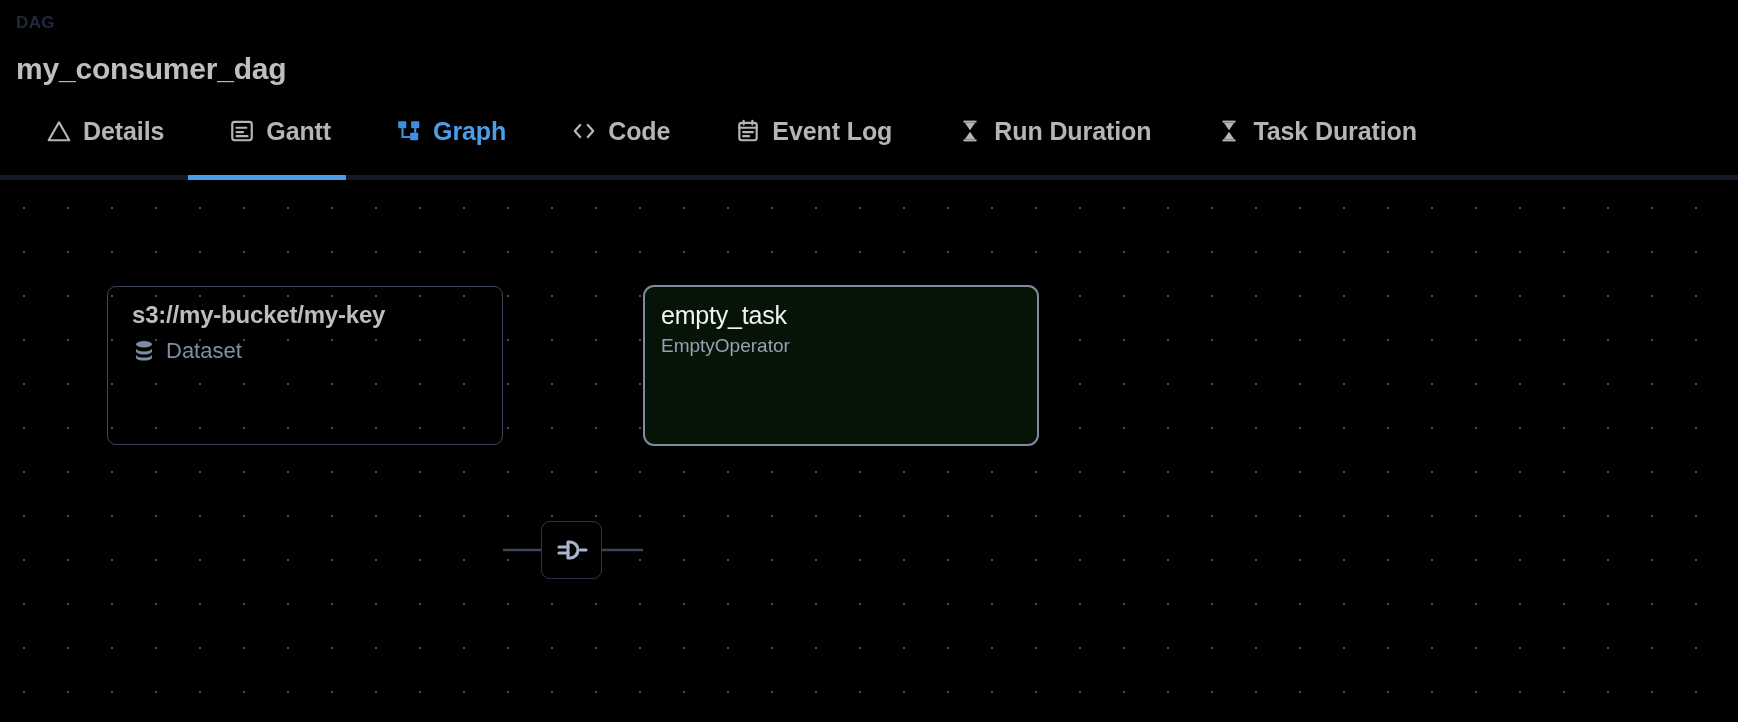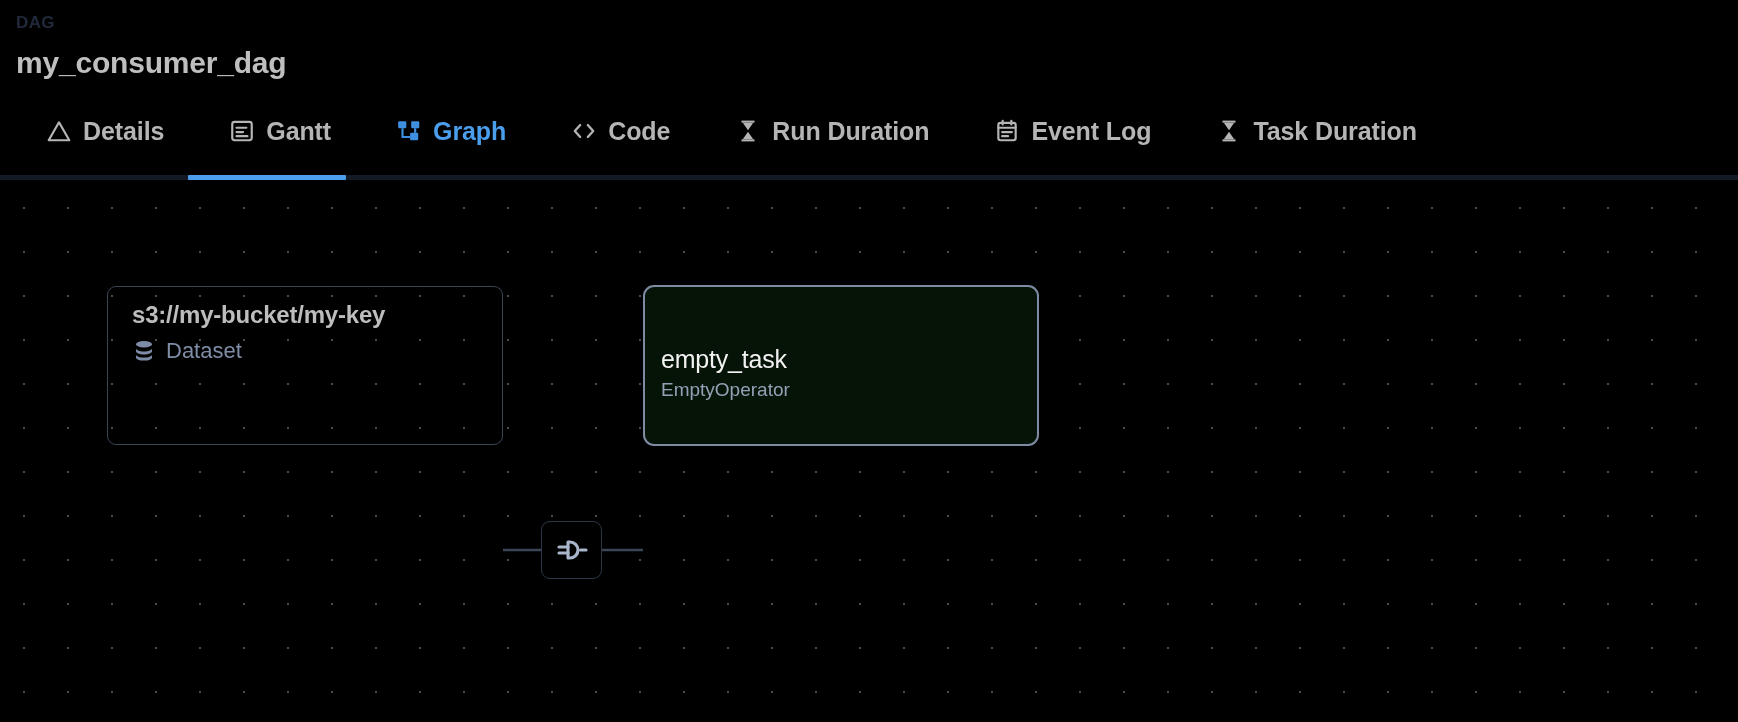--- a/index.html
+++ b/index.html
@@ -39,21 +39,21 @@
     letter-spacing: 0.4px;
     color: #20293a;
     line-height: 1.1;
   }
 
   .header-title {
     font-size: 30px;
     font-weight: bold;
     color: #bfbfbf;
     line-height: 1.3;
-    margin-top: 10px;
+    margin-top: 16px;
     letter-spacing: -0.2px;
   }
 
   
   .tabbar-wrap {
     position: relative;
     flex: 0 0 auto;
     height: 90px;
   }
 
@@ -184,21 +184,20 @@
     background: #061408;
     padding: 13px 16px;
     cursor: pointer;
   }
 
   .node-task-title {
     font-size: 25px;
     color: #f2f2f2;
     letter-spacing: -0.2px;
     line-height: 1.2;
-    margin-top: 44px;
   }
 
   .node-task-sub {
     font-size: 19px;
     color: #93a0b5;
     margin-top: 5px;
     line-height: 1.2;
   }
 
   
@@ -264,41 +263,41 @@
           <span class="tab-icon">
             <svg viewBox="0 0 24 24" width="26" height="26" fill="none" stroke="currentColor" stroke-width="2.1" stroke-linecap="round" stroke-linejoin="round">
               <polyline points="8.5,6.5 3.5,12 8.5,17.5"></polyline>
               <polyline points="15.5,6.5 20.5,12 15.5,17.5"></polyline>
             </svg>
           </span>
           <span class="tab-label">Code</span>
         </div>
         <div class="tab">
           <span class="tab-icon">
-            <svg viewBox="0 0 24 24" width="26" height="26" fill="currentColor">
-              <path d="M6 2.4h12v1.9H6z"></path>
-              <path d="M6 19.7h12v1.9H6z"></path>
-              <path d="M7.2 4.3h9.6L12 11.3 7.2 4.3z"></path>
-              <path d="M12 12.7l4.8 7H7.2l4.8-7z"></path>
-            </svg>
-          </span>
-          <span class="tab-label">Run Duration</span>
-        </div>
-        <div class="tab">
-          <span class="tab-icon">
             <svg viewBox="0 0 24 24" width="26" height="26" fill="none" stroke="currentColor" stroke-width="2" stroke-linecap="round" stroke-linejoin="round">
               <rect x="4" y="4.5" width="16" height="16" rx="2"></rect>
               <line x1="8" y1="2.5" x2="8" y2="6"></line>
               <line x1="16" y1="2.5" x2="16" y2="6"></line>
               <line x1="4" y1="9" x2="20" y2="9"></line>
               <line x1="7.5" y1="13" x2="16.5" y2="13"></line>
               <line x1="7.5" y1="16.8" x2="13" y2="16.8"></line>
             </svg>
           </span>
           <span class="tab-label">Event Log</span>
+        </div>
+        <div class="tab">
+          <span class="tab-icon">
+            <svg viewBox="0 0 24 24" width="26" height="26" fill="currentColor">
+              <path d="M6 2.4h12v1.9H6z"></path>
+              <path d="M6 19.7h12v1.9H6z"></path>
+              <path d="M7.2 4.3h9.6L12 11.3 7.2 4.3z"></path>
+              <path d="M12 12.7l4.8 7H7.2l4.8-7z"></path>
+            </svg>
+          </span>
+          <span class="tab-label">Run Duration</span>
         </div>
         <div class="tab">
           <span class="tab-icon">
             <svg viewBox="0 0 24 24" width="26" height="26" fill="currentColor">
               <path d="M6 2.4h12v1.9H6z"></path>
               <path d="M6 19.7h12v1.9H6z"></path>
               <path d="M7.2 4.3h9.6L12 11.3 7.2 4.3z"></path>
               <path d="M12 12.7l4.8 7H7.2l4.8-7z"></path>
             </svg>
           </span>

